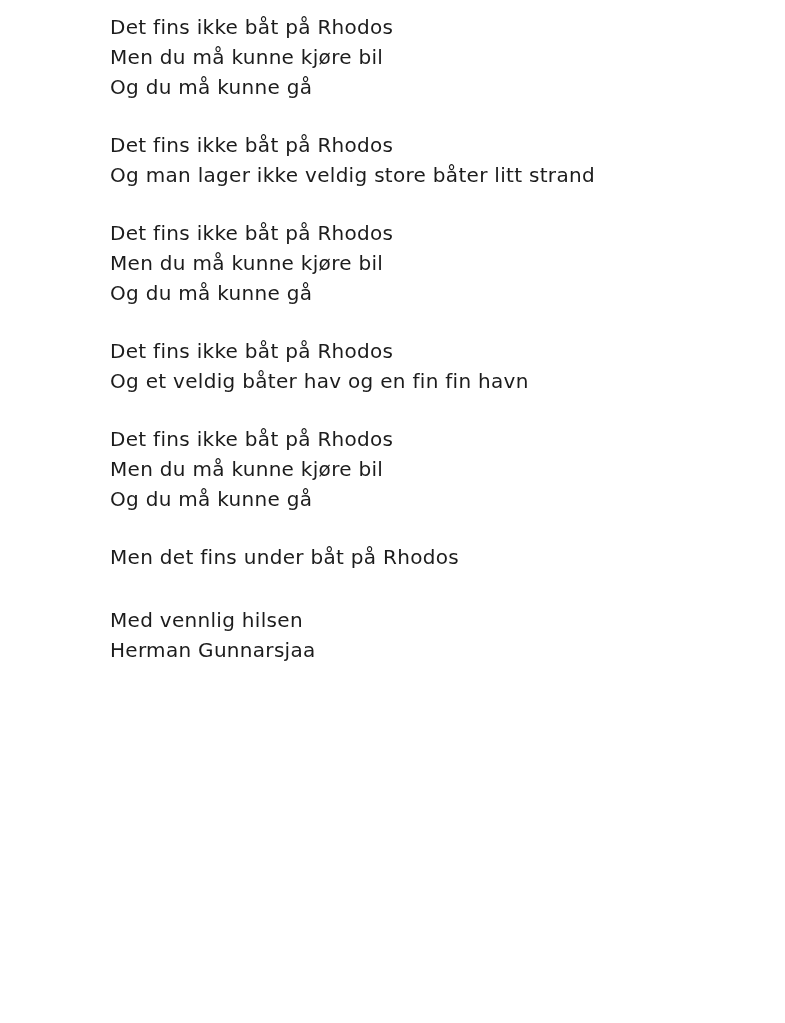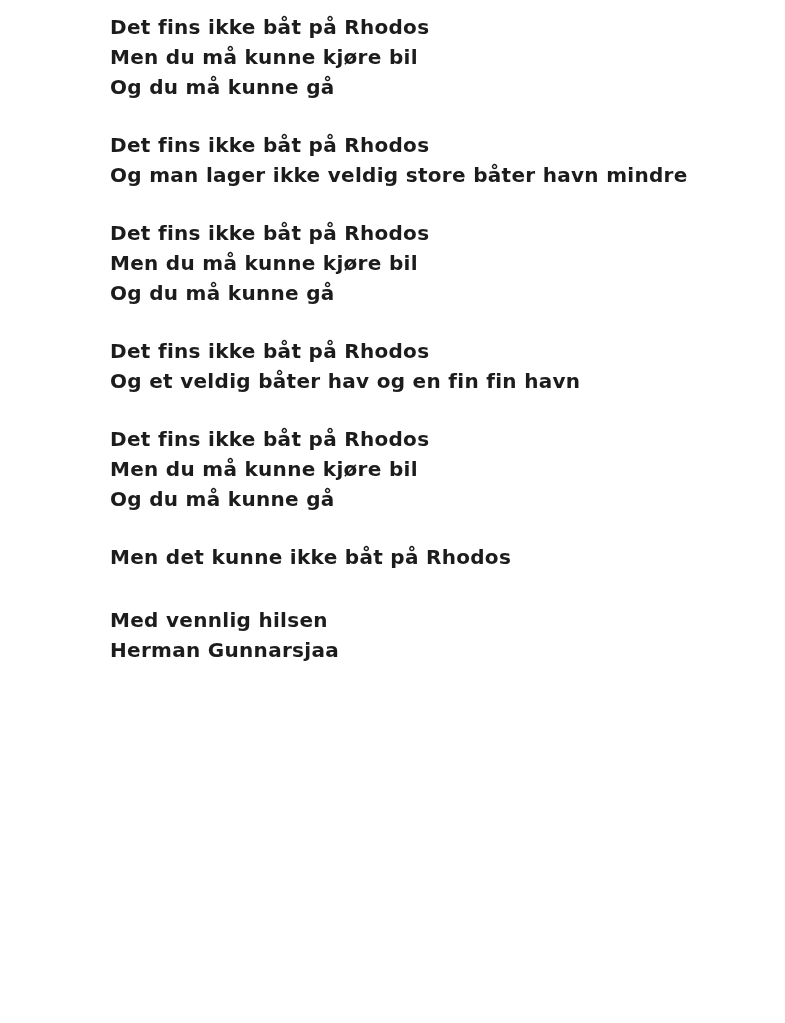--- a/index.html
+++ b/index.html
@@ -21,55 +21,55 @@
   .letter-body .stanza {
     margin: 0 0 28px 0;
   }
   .line {
     margin: 0;
     font-size: 20px;
     line-height: 30px;
     letter-spacing: 0.3px;
     white-space: pre;
     
-    font-weight: 700;
+    font-weight: 400;
   }
   .signature {
     margin-top: 33px;
   }
 </style>
 </head>
 <body>
 
 <div class="page">
   <main class="letter-body" id="stanza-container">
       <div class="stanza">
         <p class="line">Det fins ikke båt på Rhodos</p>
         <p class="line">Men du må kunne kjøre bil</p>
         <p class="line">Og du må kunne gå</p>
       </div>
       <div class="stanza">
         <p class="line">Det fins ikke båt på Rhodos</p>
-        <p class="line">Og man lager ikke veldig store båter havn mindre</p>
+        <p class="line">Og man lager ikke veldig store båter litt strand</p>
       </div>
       <div class="stanza">
         <p class="line">Det fins ikke båt på Rhodos</p>
         <p class="line">Men du må kunne kjøre bil</p>
         <p class="line">Og du må kunne gå</p>
       </div>
       <div class="stanza">
         <p class="line">Det fins ikke båt på Rhodos</p>
         <p class="line">Og et veldig båter hav og en fin fin havn</p>
       </div>
       <div class="stanza">
         <p class="line">Det fins ikke båt på Rhodos</p>
         <p class="line">Men du må kunne kjøre bil</p>
         <p class="line">Og du må kunne gå</p>
       </div>
       <div class="stanza">
-        <p class="line">Men det kunne ikke båt på Rhodos</p>
+        <p class="line">Men det fins under båt på Rhodos</p>
       </div>
     </main>
   <div class="signature">
     <p class="line">Med vennlig hilsen</p>
     <p class="line">Herman Gunnarsjaa</p>
   </div>
 </div>
 
 </body></html>

